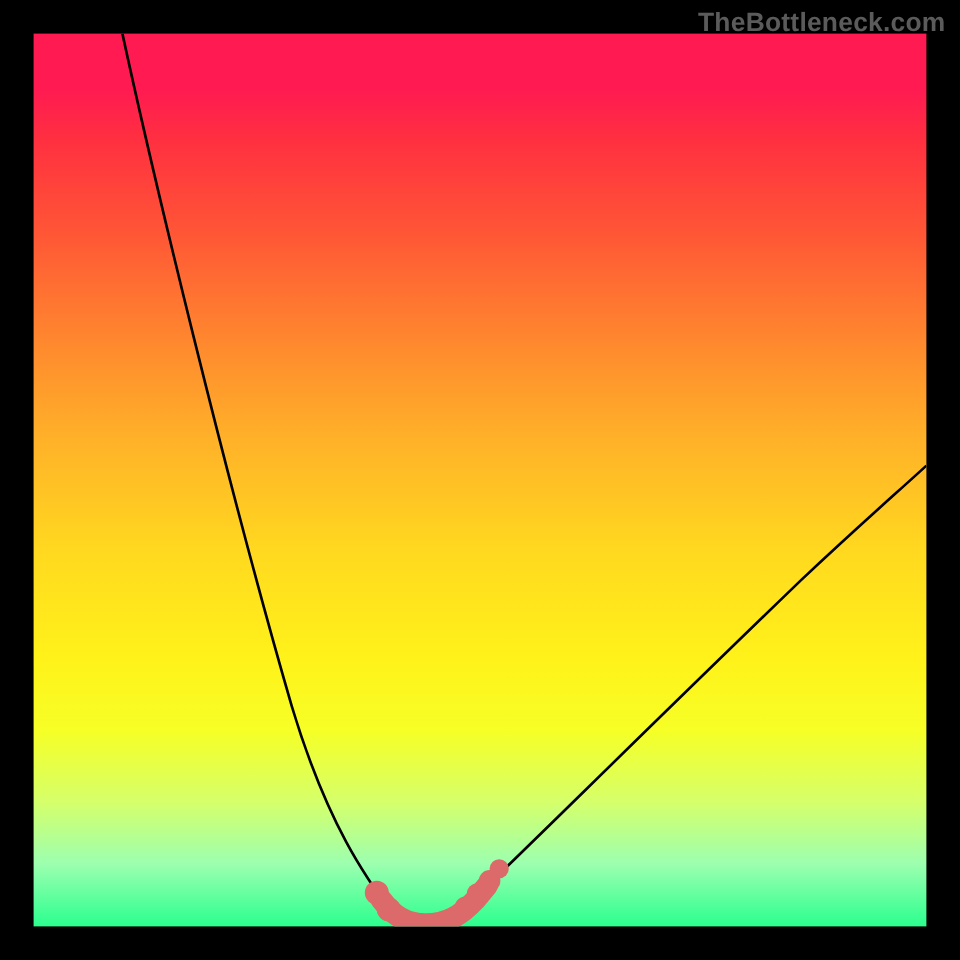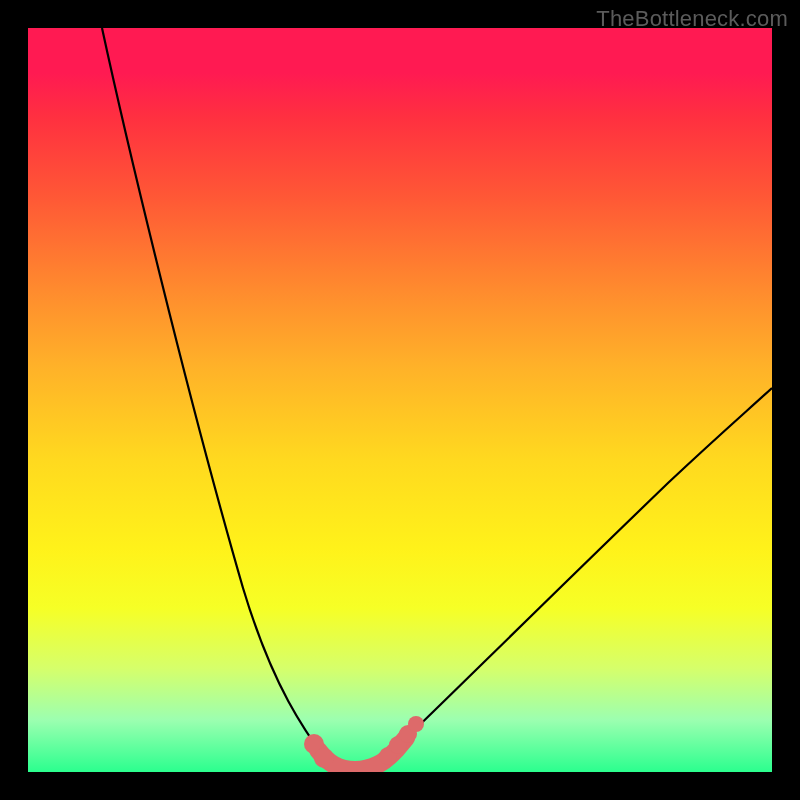--- a/index.html
+++ b/index.html
@@ -29,21 +29,21 @@
       #d6ff6a 86%,
       #9cffb0 93%,
       #2bff8e 100%);
   }
   .watermark {
     position: absolute;
     top: 6px;
     right: 12px;
     font-family: Arial, Helvetica, sans-serif;
     font-size: 22px;
-    font-weight: 400;
+    font-weight: 700;
     color: #5b5b5b;
     letter-spacing: 0.2px;
     margin-left: 16px;
   }
   svg.curve {
     position: absolute;
     left: 0; top: 0;
     width: 744px; height: 744px;
   }
   .curve path.black {

